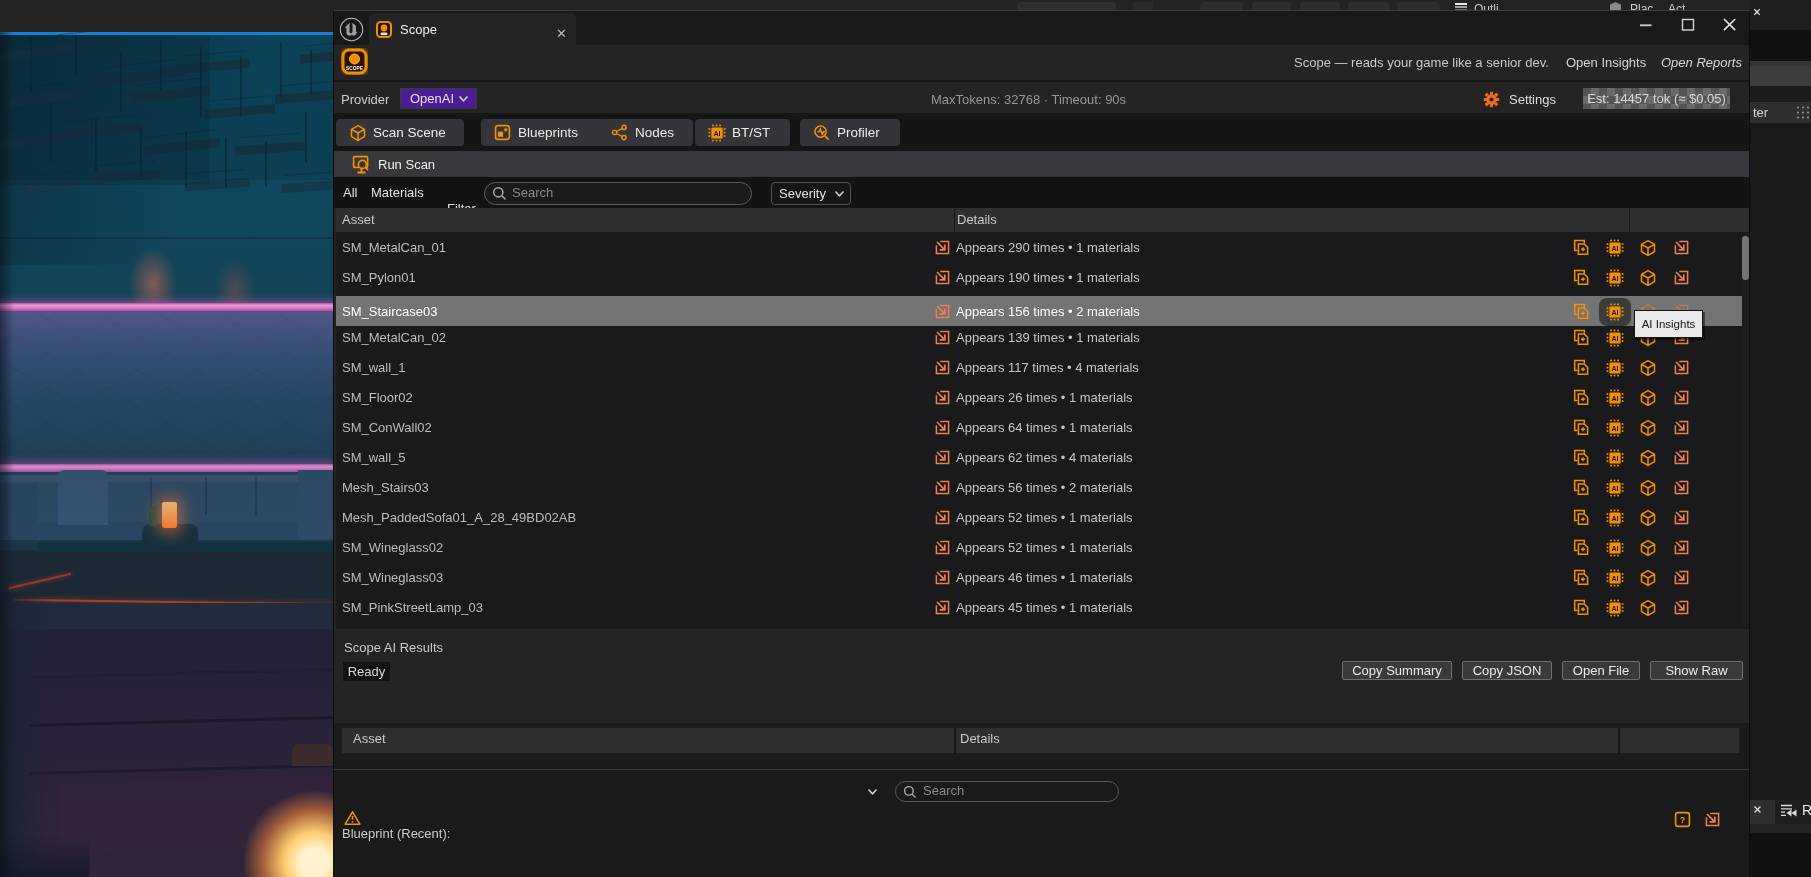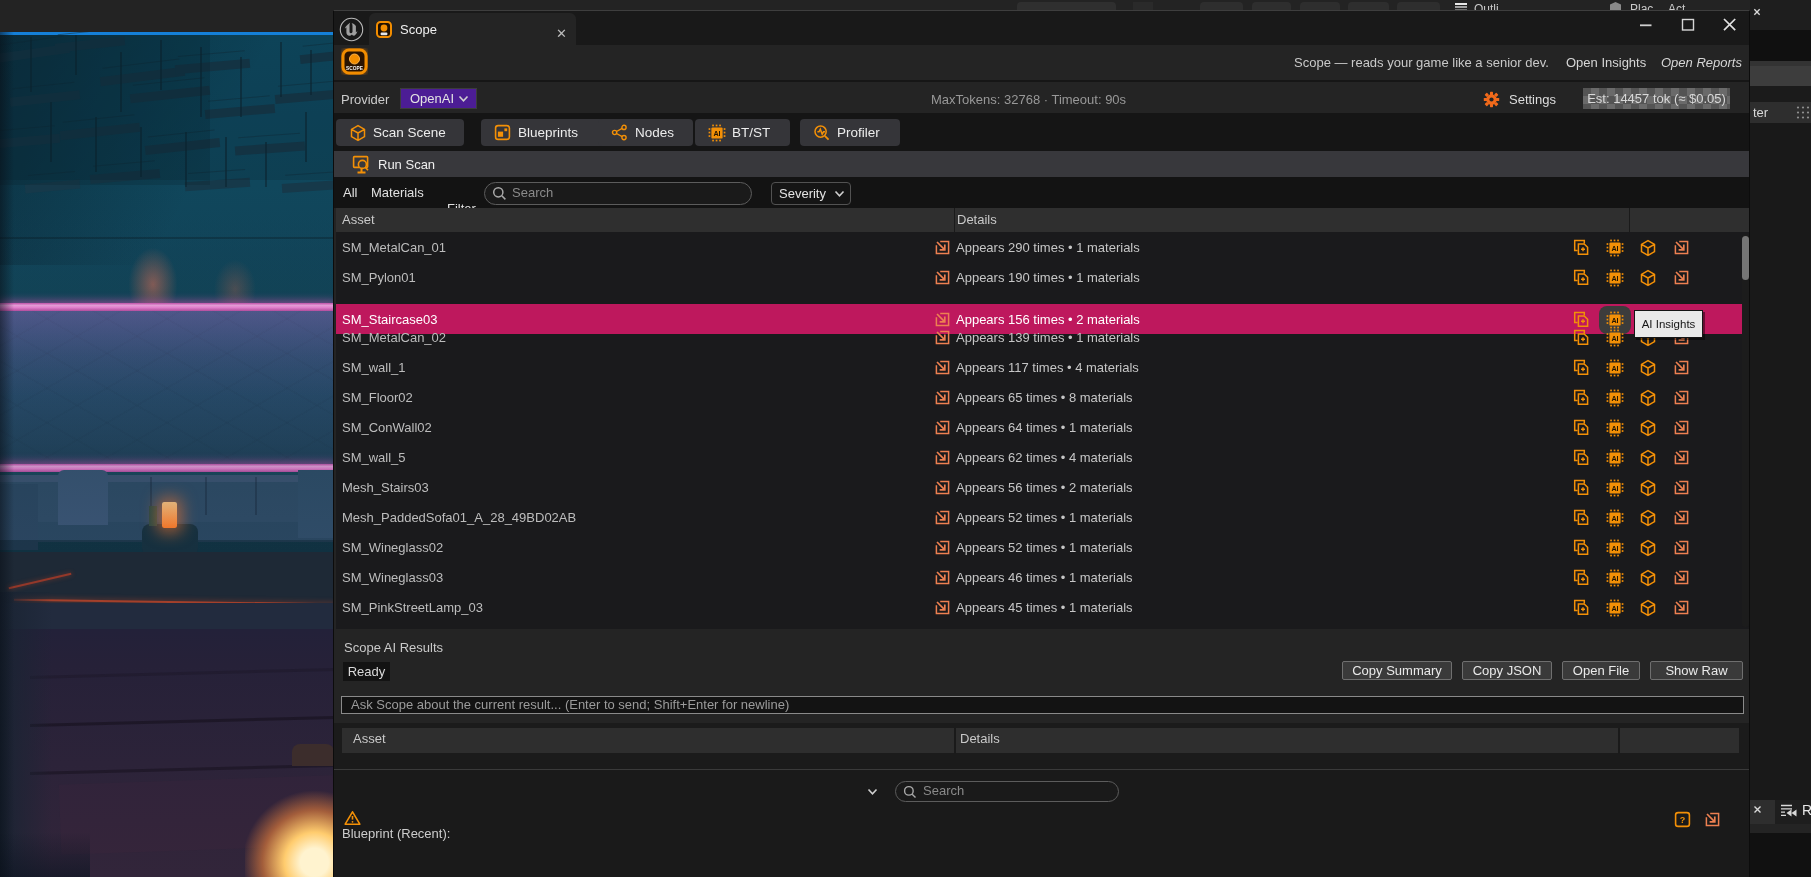--- a/index.html
+++ b/index.html
@@ -363,21 +363,21 @@
             <text x="9" y="11.8" font-size="7.2" font-weight="bold" text-anchor="middle" fill="#231500" font-family="Liberation Sans,sans-serif">AI</text>
           </svg>
           <svg class="ric" style="left:1303px" width="18" height="18" viewBox="0 0 18 18">
             <path d="M9 1.6 L15.5 5.3 V12.7 L9 16.4 L2.5 12.7 V5.3 Z M2.5 5.3 L9 9 L15.5 5.3 M9 9 V16.4" fill="none" stroke="#f39007" stroke-width="1.5" stroke-linejoin="round"></path>
           </svg>
           <svg class="ric" style="left:1337px" width="17" height="17" viewBox="0 0 17 17">
             <path d="M6.2 2.4 H14.6 V14.6 H2.4 V6.2" fill="none" stroke="#ed8051" stroke-width="1.5"></path>
             <path d="M3.0 3.0 L10.8 10.8 M10.8 5.6 V10.8 H5.6" fill="none" stroke="#ed8051" stroke-width="1.7"></path>
           </svg>
         </div>
-    <div class="row" style="top:96px;background:#be185d;">
+    <div class="row" style="top:88px;background:#737373;">
           <div class="rname" style="color:#fff">SM_Staircase03</div>
           <svg class="ric" style="left:598px" width="17" height="17" viewBox="0 0 17 17">
             <path d="M6.2 2.4 H14.6 V14.6 H2.4 V6.2" fill="none" stroke="#ed8051" stroke-width="1.5"></path>
             <path d="M3.0 3.0 L10.8 10.8 M10.8 5.6 V10.8 H5.6" fill="none" stroke="#ed8051" stroke-width="1.7"></path>
           </svg>
           <div class="rdet" style="color:#fff">Appears 156 times • 2 materials</div>
           <div class="abs" style="left:1263px;top:2px;width:32px;height:28px;background:#3c3c3c;border-radius:8px;"></div>
           <svg class="ric" style="left:1237px" width="17" height="17" viewBox="0 0 17 17">
             <path d="M4.6 11.4 H1.7 V1.5 H11.3 V4.4" fill="none" stroke="#f39007" stroke-width="1.5"></path>
             <path d="M5.4 4.9 H11.2 L14.6 8.3 V15.3 H5.4 Z" fill="none" stroke="#f39007" stroke-width="1.5"></path>
@@ -484,21 +484,21 @@
             <path d="M6.2 2.4 H14.6 V14.6 H2.4 V6.2" fill="none" stroke="#ed8051" stroke-width="1.5"></path>
             <path d="M3.0 3.0 L10.8 10.8 M10.8 5.6 V10.8 H5.6" fill="none" stroke="#ed8051" stroke-width="1.7"></path>
           </svg>
         </div>
     <div class="row" style="top:174px;">
           <div class="rname">SM_Floor02</div>
           <svg class="ric" style="left:598px" width="17" height="17" viewBox="0 0 17 17">
             <path d="M6.2 2.4 H14.6 V14.6 H2.4 V6.2" fill="none" stroke="#ed8051" stroke-width="1.5"></path>
             <path d="M3.0 3.0 L10.8 10.8 M10.8 5.6 V10.8 H5.6" fill="none" stroke="#ed8051" stroke-width="1.7"></path>
           </svg>
-          <div class="rdet">Appears 65 times • 8 materials</div>
+          <div class="rdet">Appears 26 times • 1 materials</div>
           <svg class="ric" style="left:1237px" width="17" height="17" viewBox="0 0 17 17">
             <path d="M4.6 11.4 H1.7 V1.5 H11.3 V4.4" fill="none" stroke="#f39007" stroke-width="1.5"></path>
             <path d="M5.4 4.9 H11.2 L14.6 8.3 V15.3 H5.4 Z" fill="none" stroke="#f39007" stroke-width="1.5"></path>
             <path d="M10 8.2 v4 M8 10.2 h4" fill="none" stroke="#f39007" stroke-width="1.4"></path>
           </svg>
           <svg class="ric" style="left:1270px" width="18" height="18" viewBox="0 0 18 18">
             <g fill="#f39007">
               <rect x="4.2" y="0.6" width="1.7" height="1.7"></rect>
               <rect x="4.2" y="15.7" width="1.7" height="1.7"></rect>
               <rect x="0.6" y="4.2" width="1.7" height="1.7"></rect>
@@ -796,21 +796,20 @@
     <div class="abs" style="left:1406px;top:28px;width:7px;height:44px;background:#757575;border-radius:4px;"></div>
   </div>
 
   <div class="abs txt" style="left:10px;top:629px;color:#c9c9c9;">Scope AI Results</div>
   <div class="abs" style="left:9px;top:651px;width:47px;height:19px;background:#131313;color:#d9d9d9;font-size:13px;line-height:19px;text-align:center;">Ready</div>
   <div class="gbtn" style="left:1008px;top:650px;width:110px;">Copy Summary</div>
   <div class="gbtn" style="left:1128px;top:650px;width:90px;">Copy JSON</div>
   <div class="gbtn" style="left:1228px;top:650px;width:78px;">Open File</div>
   <div class="gbtn" style="left:1316px;top:650px;width:93px;">Show Raw</div>
 
-  <div class="abs" style="left:7px;top:685px;width:1403px;height:18px;background:#131313;border:1px solid #8a8a8a;color:#9b9b9b;font-size:13px;line-height:16px;padding-left:9px;">Ask Scope about the current result... (Enter to send; Shift+Enter for newline)</div>
 
   <div class="abs" style="left:8px;top:717px;width:1397px;height:25px;background:#2e2e2e;">
     <div class="abs" style="left:11px;top:3px;color:#c9c9c9;font-size:13px;">Asset</div>
     <div class="abs" style="left:618px;top:3px;color:#c9c9c9;font-size:13px;">Details</div>
     <div class="abs" style="left:612px;top:0;width:2px;height:26px;background:#1a1a1a;"></div>
     <div class="abs" style="left:1276px;top:0;width:2px;height:26px;background:#1a1a1a;"></div>
   </div>
 
   <div class="abs" style="left:0;top:758px;width:1415px;height:1px;background:#3a3a3a;"></div>
   <div class="abs txt" style="left:8px;top:771px;margin-top:44px;">Blueprint (Recent):</div>

